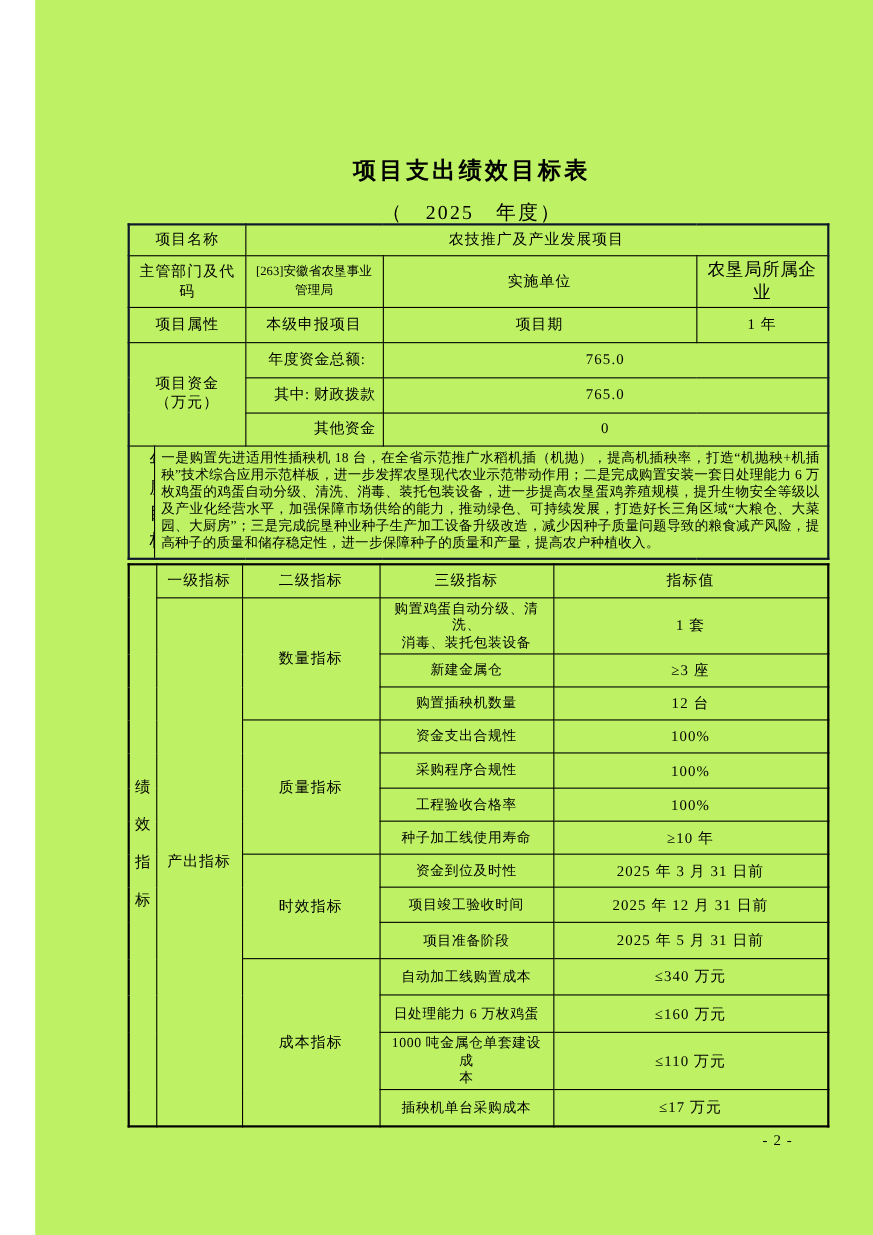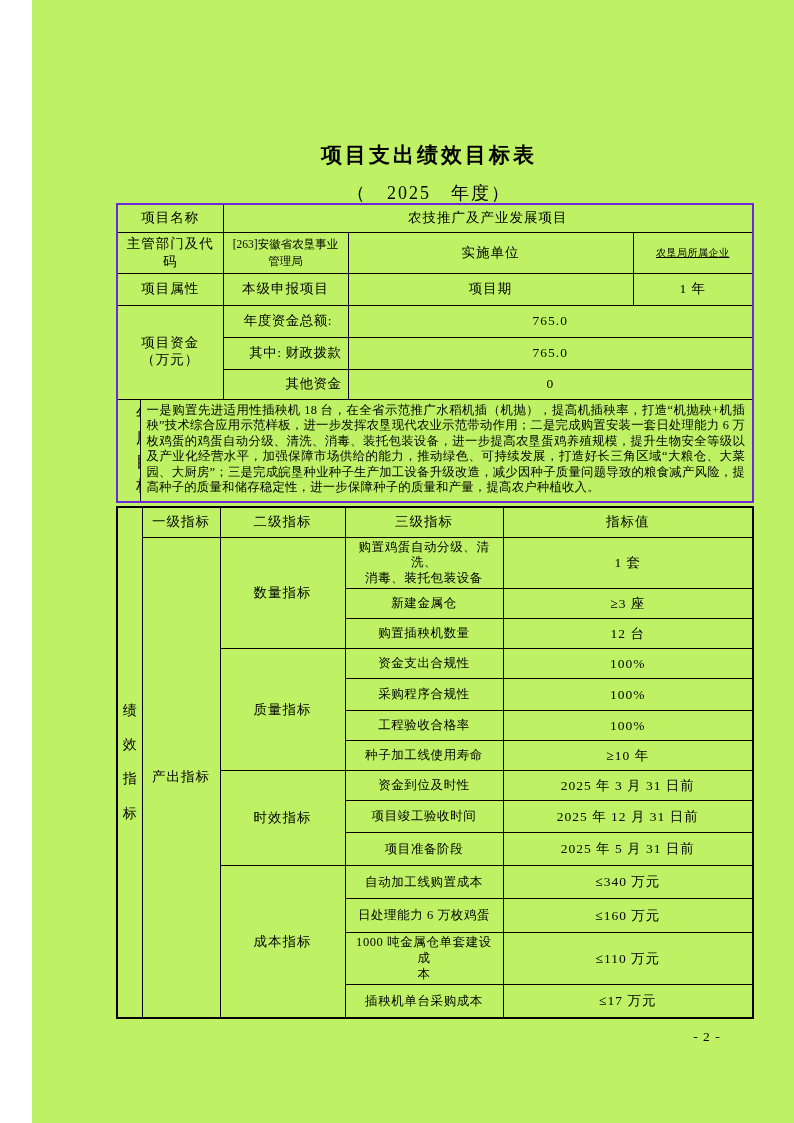--- a/index.html
+++ b/index.html
@@ -24,32 +24,32 @@
     font-size:18px;letter-spacing:2px;
   }
   .tables{
     position:absolute;top:203px;left:84px;width:636px;
   }
   table{
     border-collapse:collapse;
     width:636px;
     table-layout:fixed;
   }
-  table.info{border:2px solid #6d28d9;}
+  table.info{border:2px solid #0f172a;}
   table.ind{border:2px solid #000;margin-top:3px;}
   td{
     border:1px solid #000;
     text-align:center;
     vertical-align:middle;
     font-size:13.5px;
     letter-spacing:1px;
     padding:2px 4px;
     overflow:hidden;
   }
-  td.small{font-size:10px;letter-spacing:0.5px;text-decoration:underline;}
+  td.small{font-size:16px;letter-spacing:0.5px;}
   td.preline{white-space:pre-line;line-height:1.25;font-family:Liberation Serif, serif;}
   td.fund-label-left{text-align:center;padding-left:9px;letter-spacing:0.5px;}
   td.fund-label-right{text-align:right;padding-right:6px;letter-spacing:0.5px;}
   td.goal-label{
     font-size:16px;letter-spacing:0;padding:0 18px;line-height:1.5;
   }
   td.goal-text{
     text-align:justify;
     text-justify:inter-ideograph;
     font-size:12.4px;

